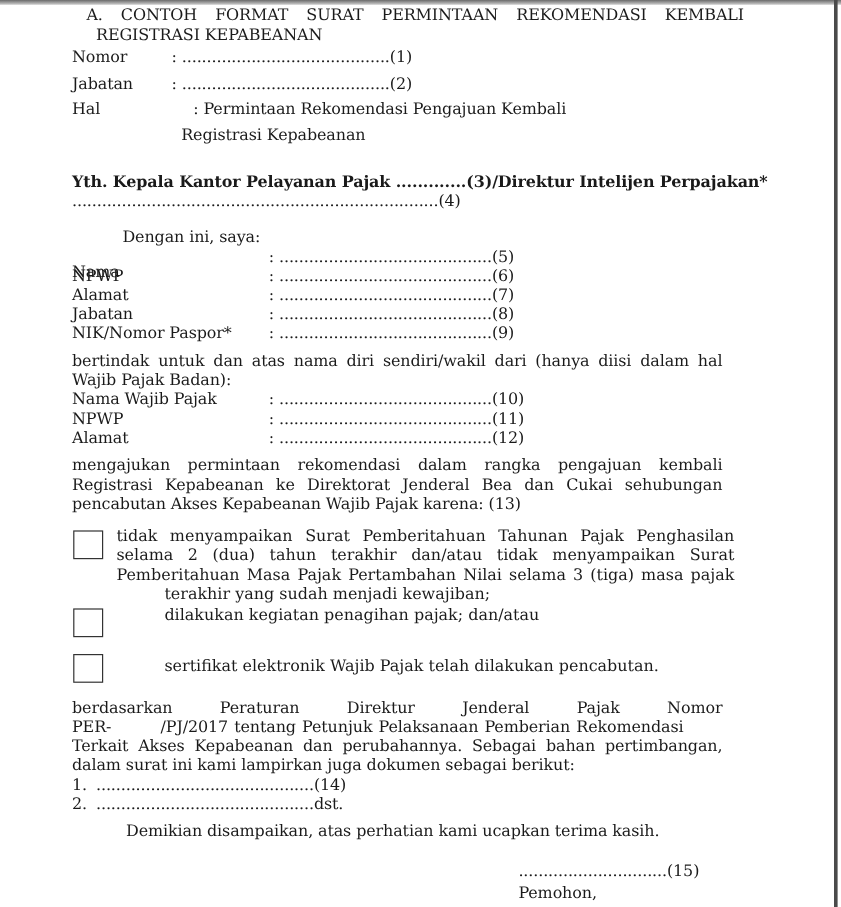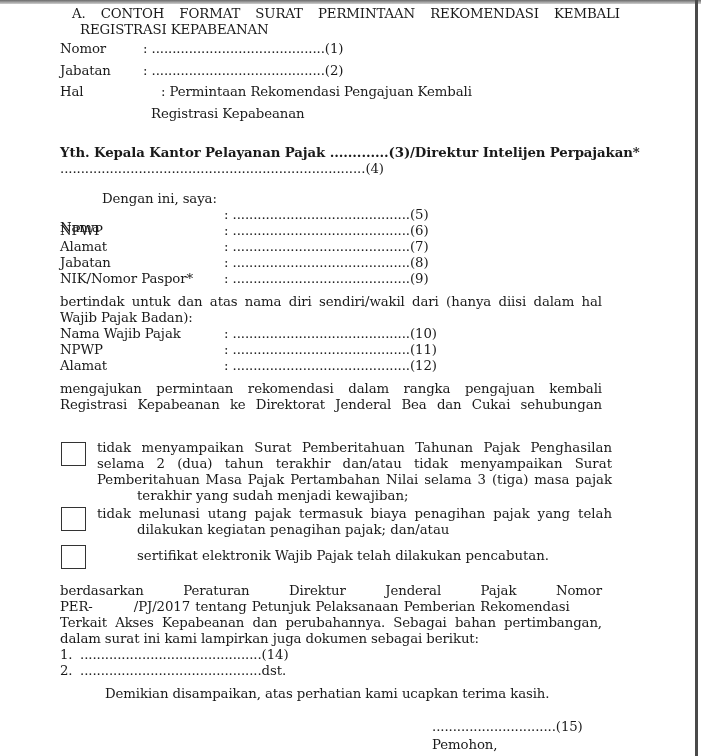--- a/index.html
+++ b/index.html
@@ -61,32 +61,32 @@
 
   <div class="t" style="left:60px; top:326px;">Nama Wajib Pajak</div>
   <div class="t" style="left:224px; top:326px;">: ...........................................(10)</div>
   <div class="t" style="left:60px; top:342px;">NPWP</div>
   <div class="t" style="left:224px; top:342px;">: ...........................................(11)</div>
   <div class="t" style="left:60px; top:358px;">Alamat</div>
   <div class="t" style="left:224px; top:358px;">: ...........................................(12)</div>
 
   <div class="t just" style="left:60px; top:381px;">mengajukan permintaan rekomendasi dalam rangka pengajuan kembali</div>
   <div class="t just" style="left:60px; top:397px;">Registrasi Kepabeanan ke Direktorat Jenderal Bea dan Cukai sehubungan</div>
+  <div class="t" style="left:60px; top:413px;">pencabutan Akses Kepabeanan Wajib Pajak karena: (13)</div>
 
   <div class="cb" style="left:61px; top:442px;"></div>
   <div class="cbtext" style="top:440px;">
     <span class="l">tidak menyampaikan Surat Pemberitahuan Tahunan Pajak Penghasilan</span>
     <span class="l">selama 2 (dua) tahun terakhir dan/atau tidak menyampaikan Surat</span>
     <span class="l">Pemberitahuan Masa Pajak Pertambahan Nilai selama 3 (tiga) masa pajak</span>
     <span class="l last">terakhir yang sudah menjadi kewajiban;</span>
   </div>
 
   <div class="cb" style="left:61px; top:507px;"></div>
   <div class="cbtext" style="top:506px;">
-    <span class="l">tidak melunasi utang pajak termasuk biaya penagihan pajak yang telah</span>
     <span class="l last">dilakukan kegiatan penagihan pajak; dan/atau</span>
   </div>
 
   <div class="cb" style="left:61px; top:545px;"></div>
   <div class="cbtext" style="top:548px;">
     <span class="l last">sertifikat elektronik Wajib Pajak telah dilakukan pencabutan.</span>
   </div>
 
   <div class="t just" style="left:60px; top:583px;">berdasarkan Peraturan Direktur Jenderal Pajak Nomor</div>
   <div class="t" style="left:60px; top:599px; white-space:pre; word-spacing:1px;">PER-        /PJ/2017 tentang Petunjuk Pelaksanaan Pemberian Rekomendasi</div>

